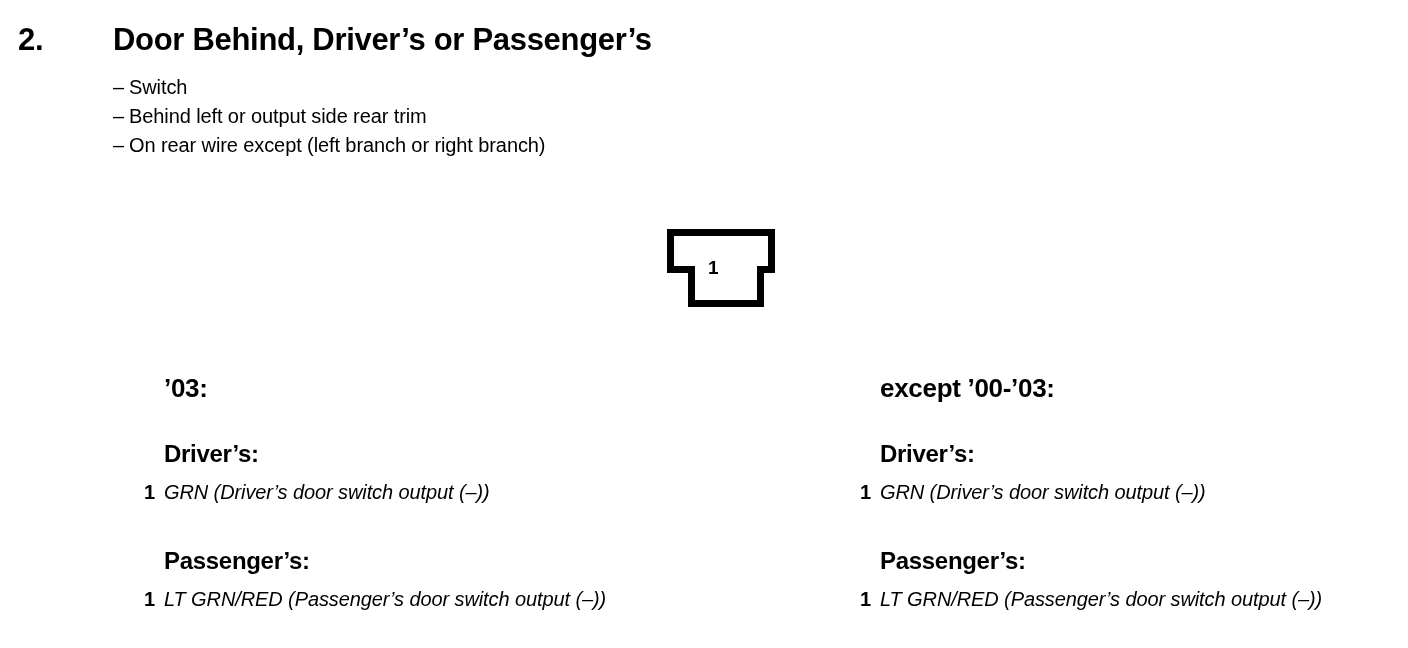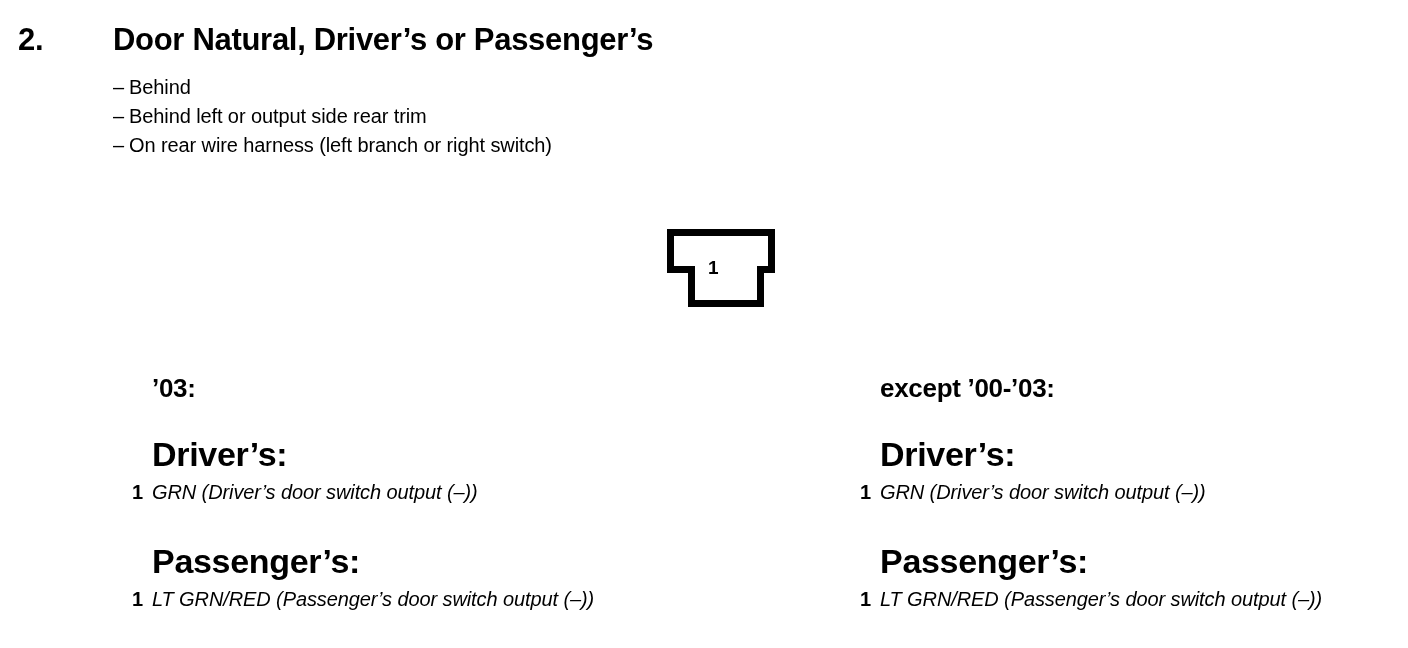--- a/index.html
+++ b/index.html
@@ -90,39 +90,39 @@
     font-weight: bold;
     line-height: 22px;
   }
 
   
   .column {
     position: absolute;
     top: 372px;
     width: 560px;
   }
-  .column-left { left: 152px; }
+  .column-left { left: 164px; }
   .column-right { left: 880px; }
 
   .col-variant {
     font-size: 26px;
     font-weight: bold;
     line-height: 32px;
     letter-spacing: -0.3px;
     white-space: nowrap;
     margin: 0 0 34px 0;
   }
   .group {
     margin: 0 0 40px 0;
   }
   .group:last-child {
     margin-bottom: 12px;
   }
   .group-title {
-    font-size: 34px;
+    font-size: 24px;
     font-weight: bold;
     line-height: 32px;
     letter-spacing: -0.3px;
     white-space: nowrap;
     margin: 0 0 9px 0;
   }
   .pin-row {
     display: flex;
     align-items: baseline;
     font-size: 20px;
@@ -142,35 +142,35 @@
     font-style: italic;
   }
 </style>
 </head>
 <body>
 
 <div class="page">
 
   <div class="heading-row">
     <span class="heading-number">2.</span>
-    <span class="heading-title">Door Natural, Driver’s or Passenger’s</span>
+    <span class="heading-title">Door Behind, Driver’s or Passenger’s</span>
   </div>
 
   <div class="attr-list">
     <div class="attr-item">
       <span class="attr-dash">–</span>
-      <span class="attr-text">Behind</span>
+      <span class="attr-text">Switch</span>
     </div>
     <div class="attr-item">
       <span class="attr-dash">–</span>
       <span class="attr-text">Behind left or output side rear trim</span>
     </div>
     <div class="attr-item">
       <span class="attr-dash">–</span>
-      <span class="attr-text">On rear wire harness (left branch or right switch)</span>
+      <span class="attr-text">On rear wire except (left branch or right branch)</span>
     </div>
   </div>
 
   <div class="connector">
     <svg width="108" height="78" viewBox="0 0 108 78">
       <path d="M 3.5 3.5 L 104.5 3.5 L 104.5 40.5 L 93.5 40.5 L 93.5 74.5 L 24.5 74.5 L 24.5 40.5 L 3.5 40.5 Z" fill="#ffffff" stroke="#000000" stroke-width="7" stroke-linejoin="miter"></path>
     </svg>
     <span class="connector-pin-label">1</span>
   </div>
 

